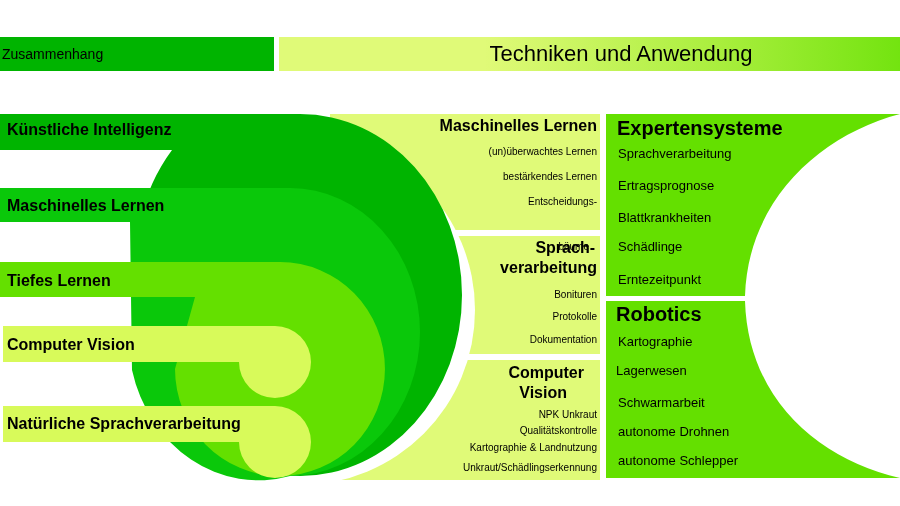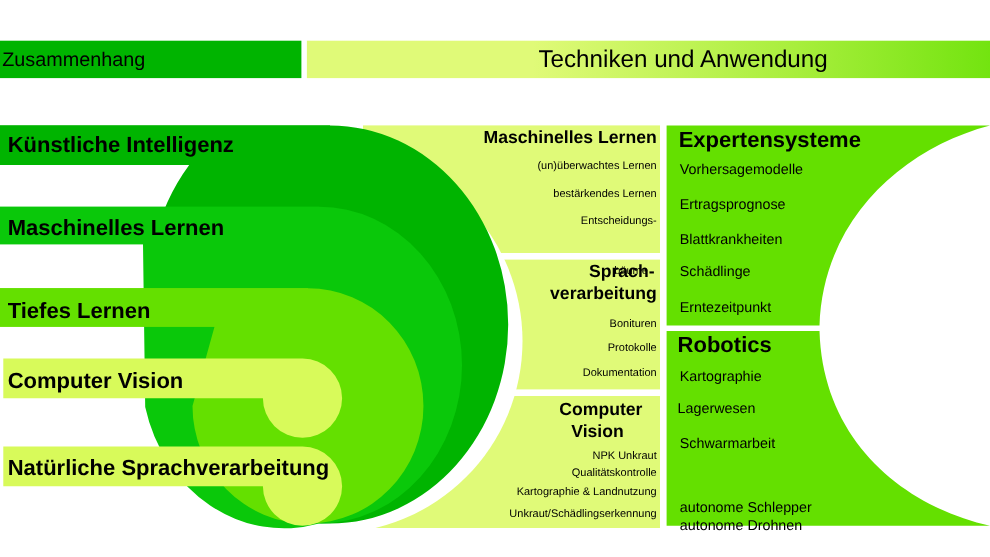--- a/index.html
+++ b/index.html
@@ -8,34 +8,34 @@
     background: #ffffff;
     font-family: "Liberation Sans", sans-serif;
     color: #000;
   }
   .abs { position: absolute; }
 
   
   .hdr-left {
     left: 0; top: 37px; width: 274px; height: 34px;
     background: #00b400; box-sizing: border-box;
-    padding-left: 2px; font-size: 18px; line-height: 34px;
+    padding-left: 2px; font-size: 14px; line-height: 34px;
   }
   .hdr-right {
     left: 279px; top: 37px; width: 684px; height: 34px;
     background: linear-gradient(to right, #e0fa78 0%, #e0fa78 30%, #a8ee3c 65%, #60e000 100%);
     font-size: 22px; line-height: 34px; text-align: center;
   }
 
   
   svg.shapes { position: absolute; left: 0; top: 0; }
 
   
   .lbl {
-    position: absolute; left: 7px; font-weight: bold; font-size: 20px;
+    position: absolute; left: 7px; font-weight: bold; font-size: 16px;
     white-space: nowrap;
   }
 
   
   .mid { position: absolute; right: 303px; text-align: right; white-space: nowrap; }
   .mid-title { font-weight: bold; font-size: 16px; line-height: 20px; }
   .mid-item { font-size: 10px; line-height: 16px; }
 
   
   .rt { position: absolute; left: 617px; white-space: nowrap; }
@@ -91,24 +91,24 @@
 <div class="mid mid-item" style="top:332px;">Dokumentation</div>
 
 <div class="mid mid-title" style="top:363px; right:316px;">Computer</div>
 <div class="mid mid-title" style="top:383px; right:333px;">Vision</div>
 <div class="mid mid-item" style="top:407px;">NPK Unkraut</div>
 <div class="mid mid-item" style="top:423px;">Qualitätskontrolle</div>
 <div class="mid mid-item" style="top:440px;">Kartographie &amp; Landnutzung</div>
 <div class="mid mid-item" style="top:460px;">Unkraut/Schädlingserkennung</div>
 
 <div class="rt rt-title" style="top:117px;">Expertensysteme</div>
-<div class="rt rt-item" style="top:146px; left:618px;">Vorhersagemodelle</div>
+<div class="rt rt-item" style="top:146px; left:618px;">Sprachverarbeitung</div>
 <div class="rt rt-item" style="top:178px; left:618px;">Ertragsprognose</div>
 <div class="rt rt-item" style="top:210px; left:618px;">Blattkrankheiten</div>
 <div class="rt rt-item" style="top:239px; left:618px;">Schädlinge</div>
 <div class="rt rt-item" style="top:272px; left:618px;text-align:right;">Erntezeitpunkt</div>
 
 <div class="rt rt-title" style="top:303px; left:616px;">Robotics</div>
 <div class="rt rt-item" style="top:334px; left:618px;">Kartographie</div>
 <div class="rt rt-item" style="top:363px; left:616px;">Lagerwesen</div>
 <div class="rt rt-item" style="top:395px; left:618px;">Schwarmarbeit</div>
-<div class="rt rt-item" style="top:424px; left:618px;margin-top:46px;">autonome Drohnen</div>
+<div class="rt rt-item" style="top:424px; left:618px;">autonome Drohnen</div>
 <div class="rt rt-item" style="top:453px; left:618px;">autonome Schlepper</div>
 
 </body></html>

